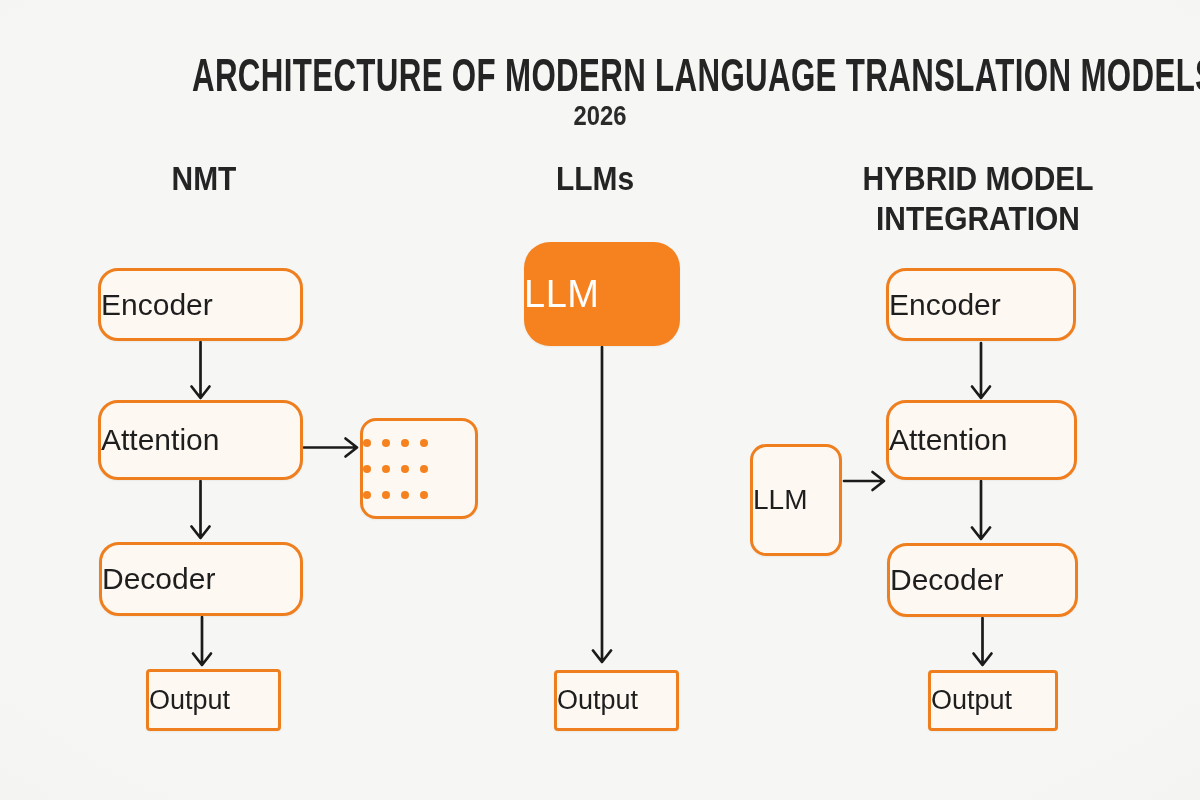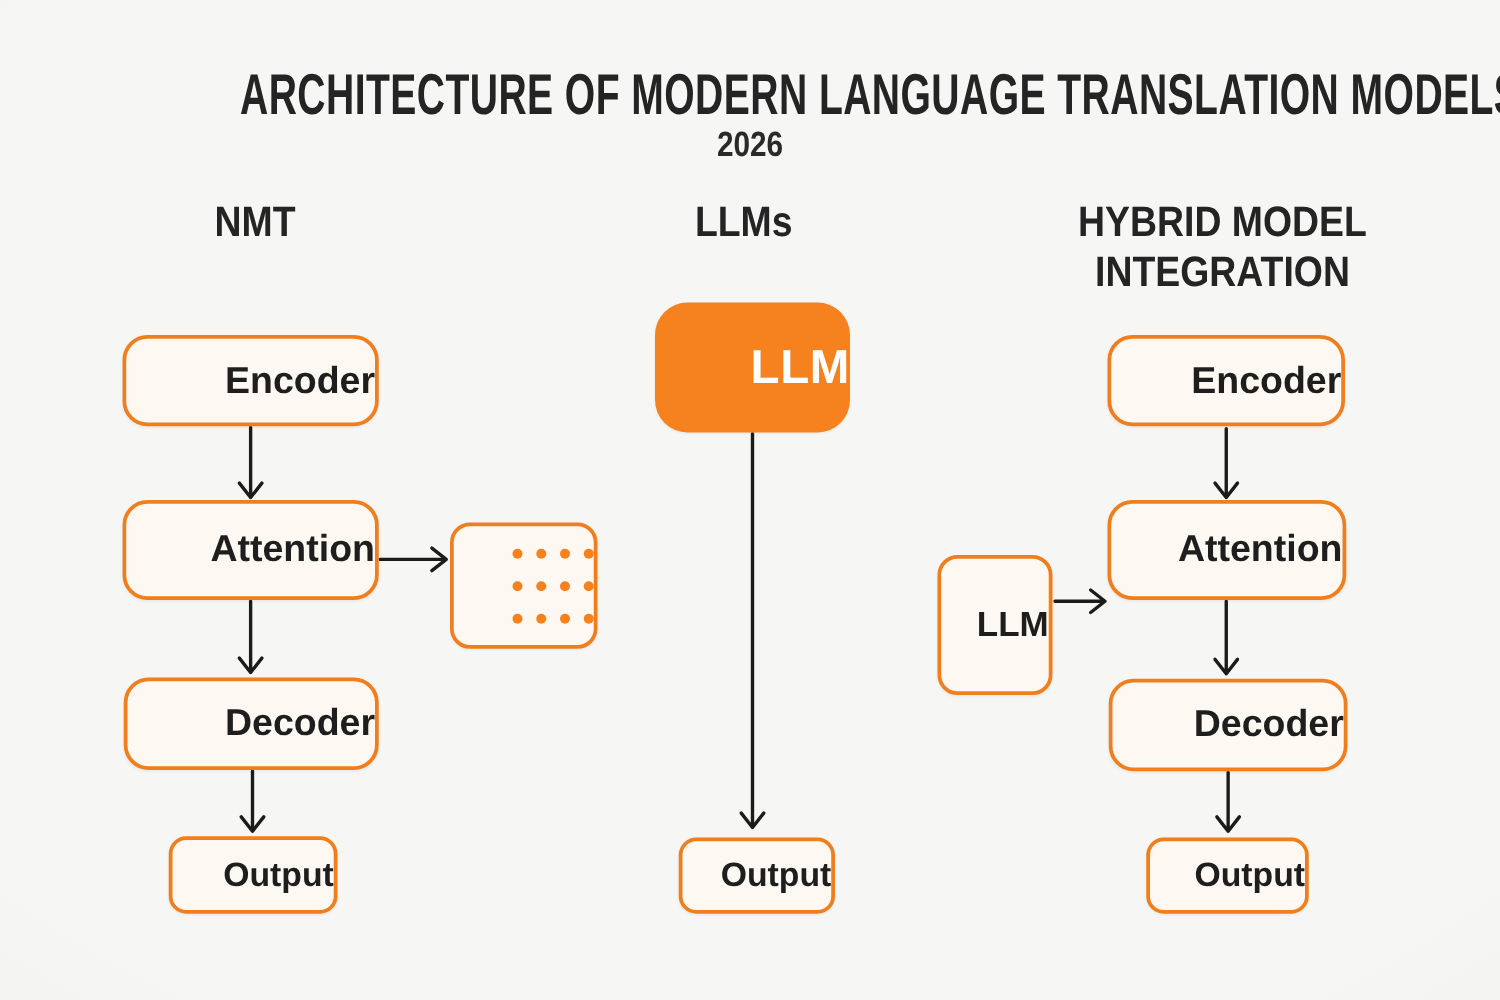--- a/index.html
+++ b/index.html
@@ -28,26 +28,26 @@
     transform:scaleX(.85);
   }
   .col-header{
     position:absolute; top:158px; width:320px; margin:0;
     text-align:center; white-space:pre-line; line-height:1.18;
     font-size:34px; font-weight:700; color:#242424;
     transform:scaleX(.88);
   }
   .box{
     position:absolute; box-sizing:border-box;
-    display:flex; align-items:center; justify-content:flex-end;
+    display:flex; align-items:center; justify-content:flex-start;
     background:var(--box-fill); border:3px solid var(--box-border);
-    border-radius:20px; font-size:30px; font-weight:700; color:var(--text-dark);
+    border-radius:20px; font-size:30px; font-weight:400; color:var(--text-dark);
     box-shadow:0 1px 2px rgba(0,0,0,.05);
   }
-  .box.small{border-radius:14px; font-size:27px;}
+  .box.small{border-radius:4px; font-size:27px;margin-left:11px;}
   .box.llm-main{
     background:var(--accent-orange); border:none; border-radius:26px;
     color:#fff; font-size:38px; letter-spacing:.5px;
   }
   .box.llm-side{border-radius:16px; font-size:28px;}
   .box.matrix{border-radius:16px;}
   .matrix-grid{display:grid; gap:18px 11px;}
   .dot{width:8px; height:8px; border-radius:50%; background:var(--accent-orange);}
   .arrows{position:absolute; left:0; top:0; pointer-events:none;}
   .arrows path{stroke:var(--arrow); stroke-width:2.7; fill:none; stroke-linecap:round; stroke-linejoin:round;}

